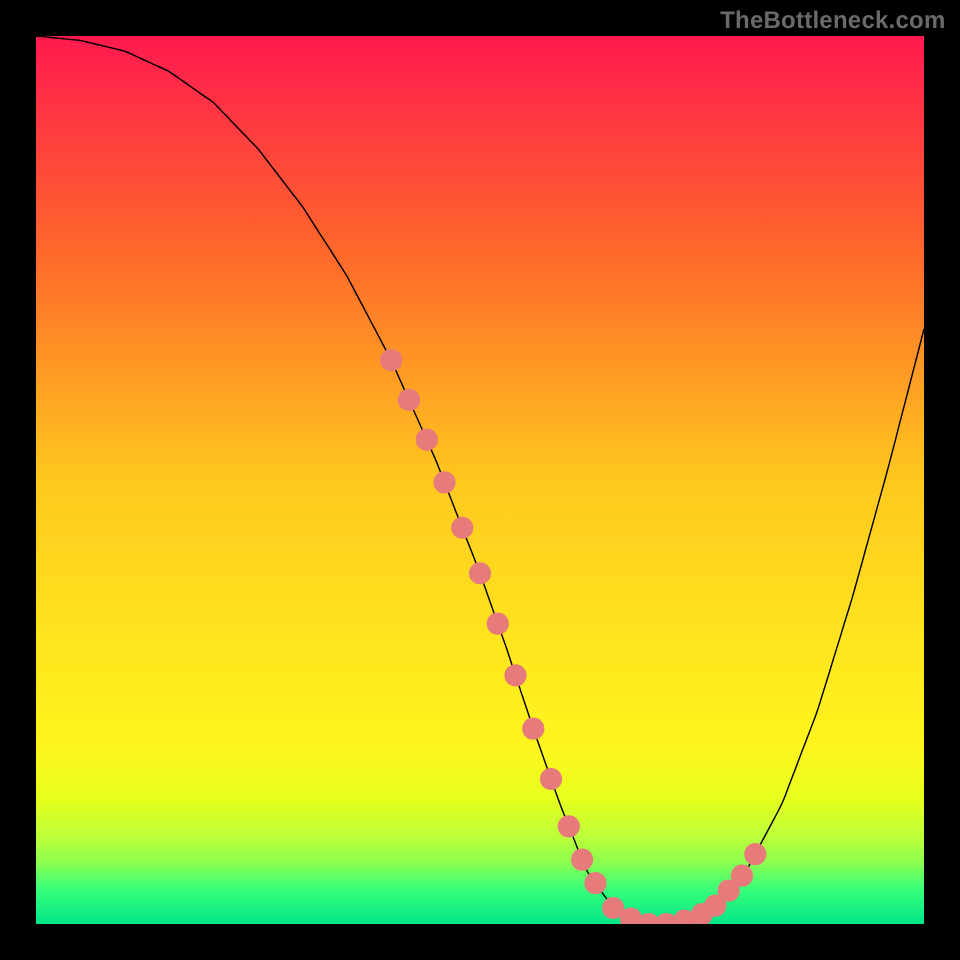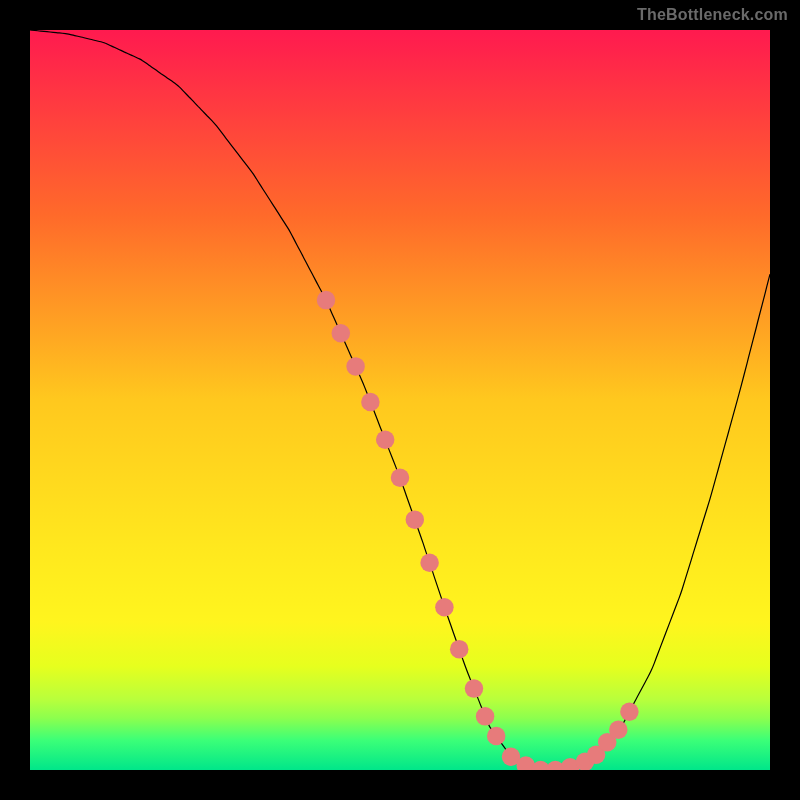--- a/index.html
+++ b/index.html
@@ -31,21 +31,21 @@
     left: 0;
     top: 0;
     width: 100%;
     height: 100%;
   }
   .watermark {
     position: absolute;
     top: 6px;
     right: 12px;
     font-family: Arial, Helvetica, sans-serif;
-    font-size: 16px;
+    font-size: 20px;
     font-weight: bold;
     color: #6a6a6a;
     letter-spacing: 0.2px;
     user-select: none;
   }
   svg.curve {
     position: absolute;
     left: 0;
     top: 0;
     width: 100%;

